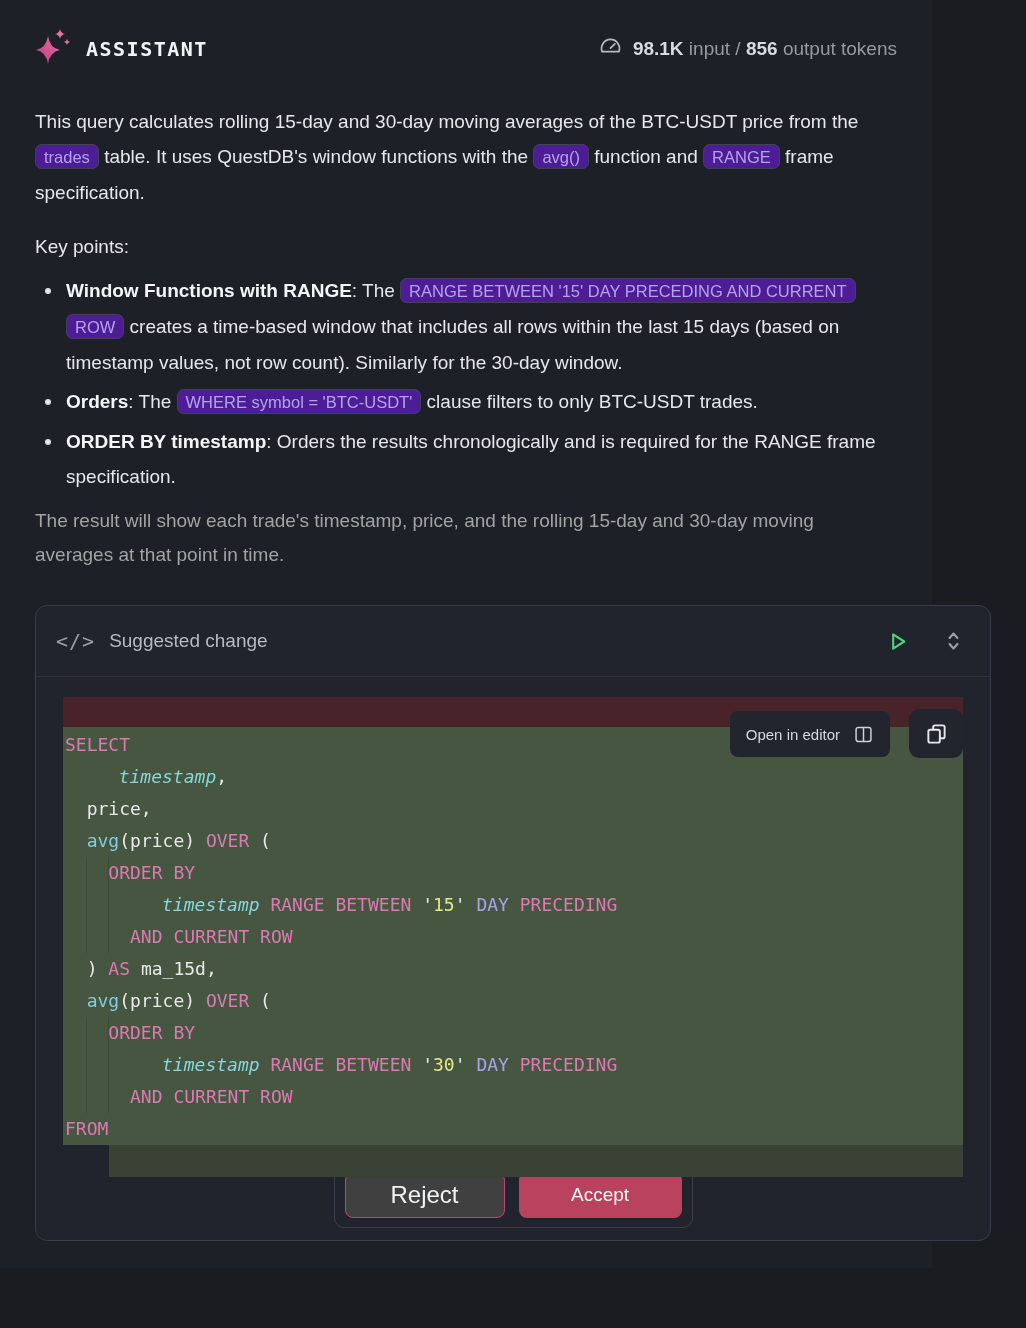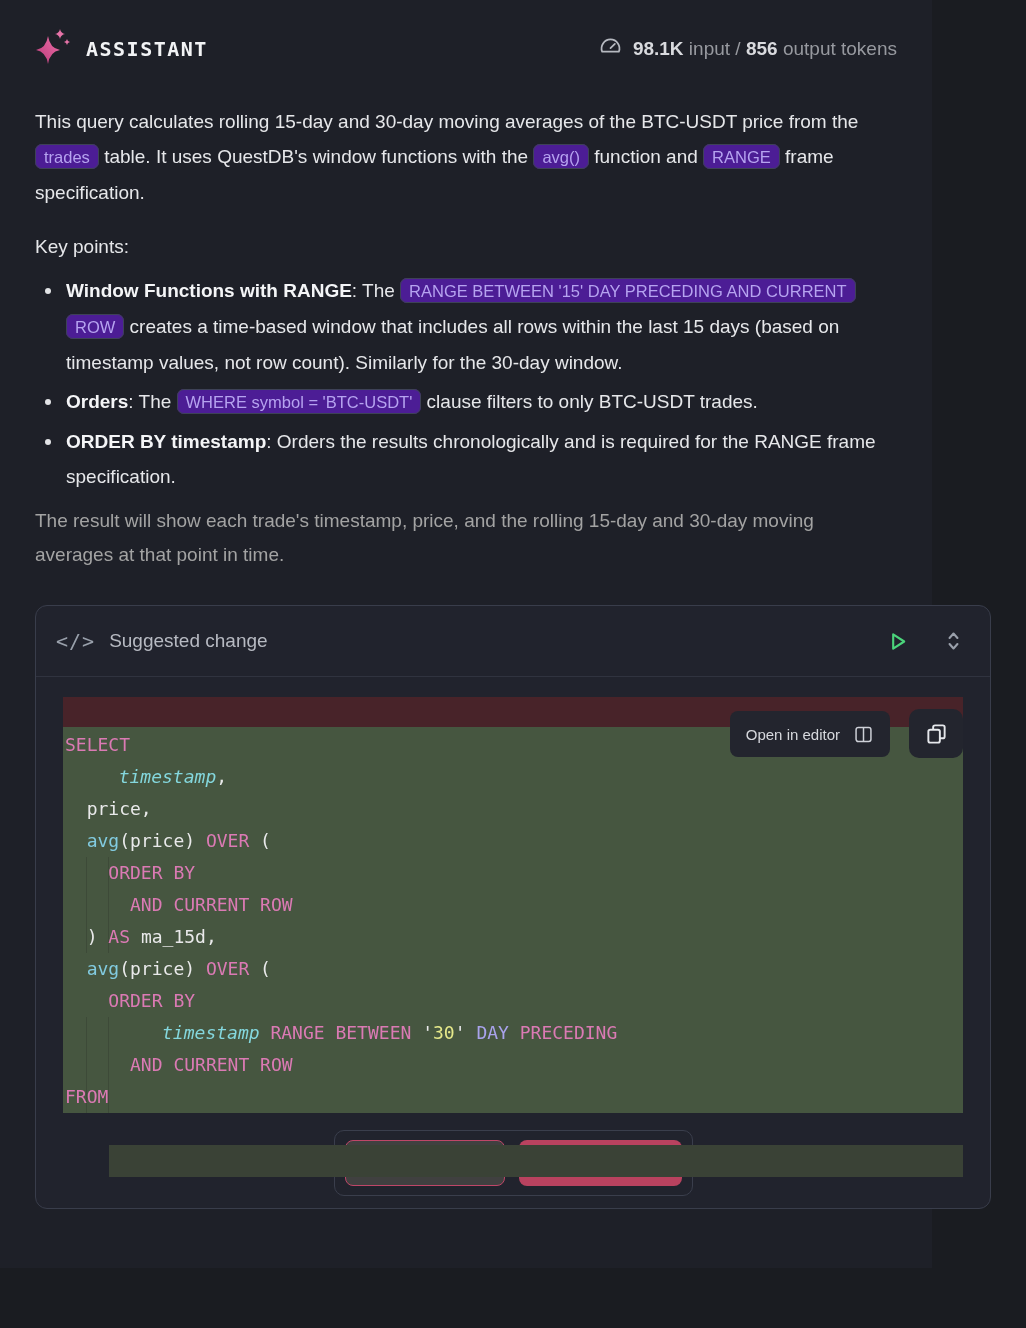--- a/index.html
+++ b/index.html
@@ -195,20 +195,21 @@
           <div class="indent-guide g1a"></div>
           <div class="indent-guide g1b"></div>
           <div class="indent-guide g2a"></div>
           <div class="indent-guide g2b"></div>
           <div class="from-overlay"></div>
         <div class="code-line"><span class="tk-kw">SELECT</span></div>
             <div class="code-line"><span class="tk-pl">  </span><span class="tk-id">timestamp</span><span class="tk-pl">,</span></div>
             <div class="code-line"><span class="tk-pl">  price,</span></div>
             <div class="code-line"><span class="tk-pl">  </span><span class="tk-fn">avg</span><span class="tk-pl">(price) </span><span class="tk-kw">OVER</span><span class="tk-pl"> (</span></div>
             <div class="code-line"><span class="tk-pl">    </span><span class="tk-kw">ORDER BY</span></div>
+            <div class="code-line"><span class="tk-pl">      </span><span class="tk-id">timestamp</span><span class="tk-pl"> </span><span class="tk-kw">RANGE BETWEEN</span><span class="tk-pl"> '</span><span class="tk-nu">15</span><span class="tk-pl">' </span><span class="tk-un">DAY</span><span class="tk-pl"> </span><span class="tk-kw">PRECEDING</span></div>
             <div class="code-line"><span class="tk-pl">      </span><span class="tk-kw">AND CURRENT ROW</span></div>
             <div class="code-line"><span class="tk-pl">  ) </span><span class="tk-kw">AS</span><span class="tk-pl"> ma_15d,</span></div>
             <div class="code-line"><span class="tk-pl">  </span><span class="tk-fn">avg</span><span class="tk-pl">(price) </span><span class="tk-kw">OVER</span><span class="tk-pl"> (</span></div>
             <div class="code-line"><span class="tk-pl">    </span><span class="tk-kw">ORDER BY</span></div>
             <div class="code-line"><span class="tk-pl">      </span><span class="tk-id">timestamp</span><span class="tk-pl"> </span><span class="tk-kw">RANGE BETWEEN</span><span class="tk-pl"> '</span><span class="tk-nu">30</span><span class="tk-pl">' </span><span class="tk-un">DAY</span><span class="tk-pl"> </span><span class="tk-kw">PRECEDING</span></div>
             <div class="code-line"><span class="tk-pl">      </span><span class="tk-kw">AND CURRENT ROW</span></div>
             <div class="code-line"><span class="tk-kw">FROM</span></div>
           </div>
 
         <button class="open-editor-btn">

